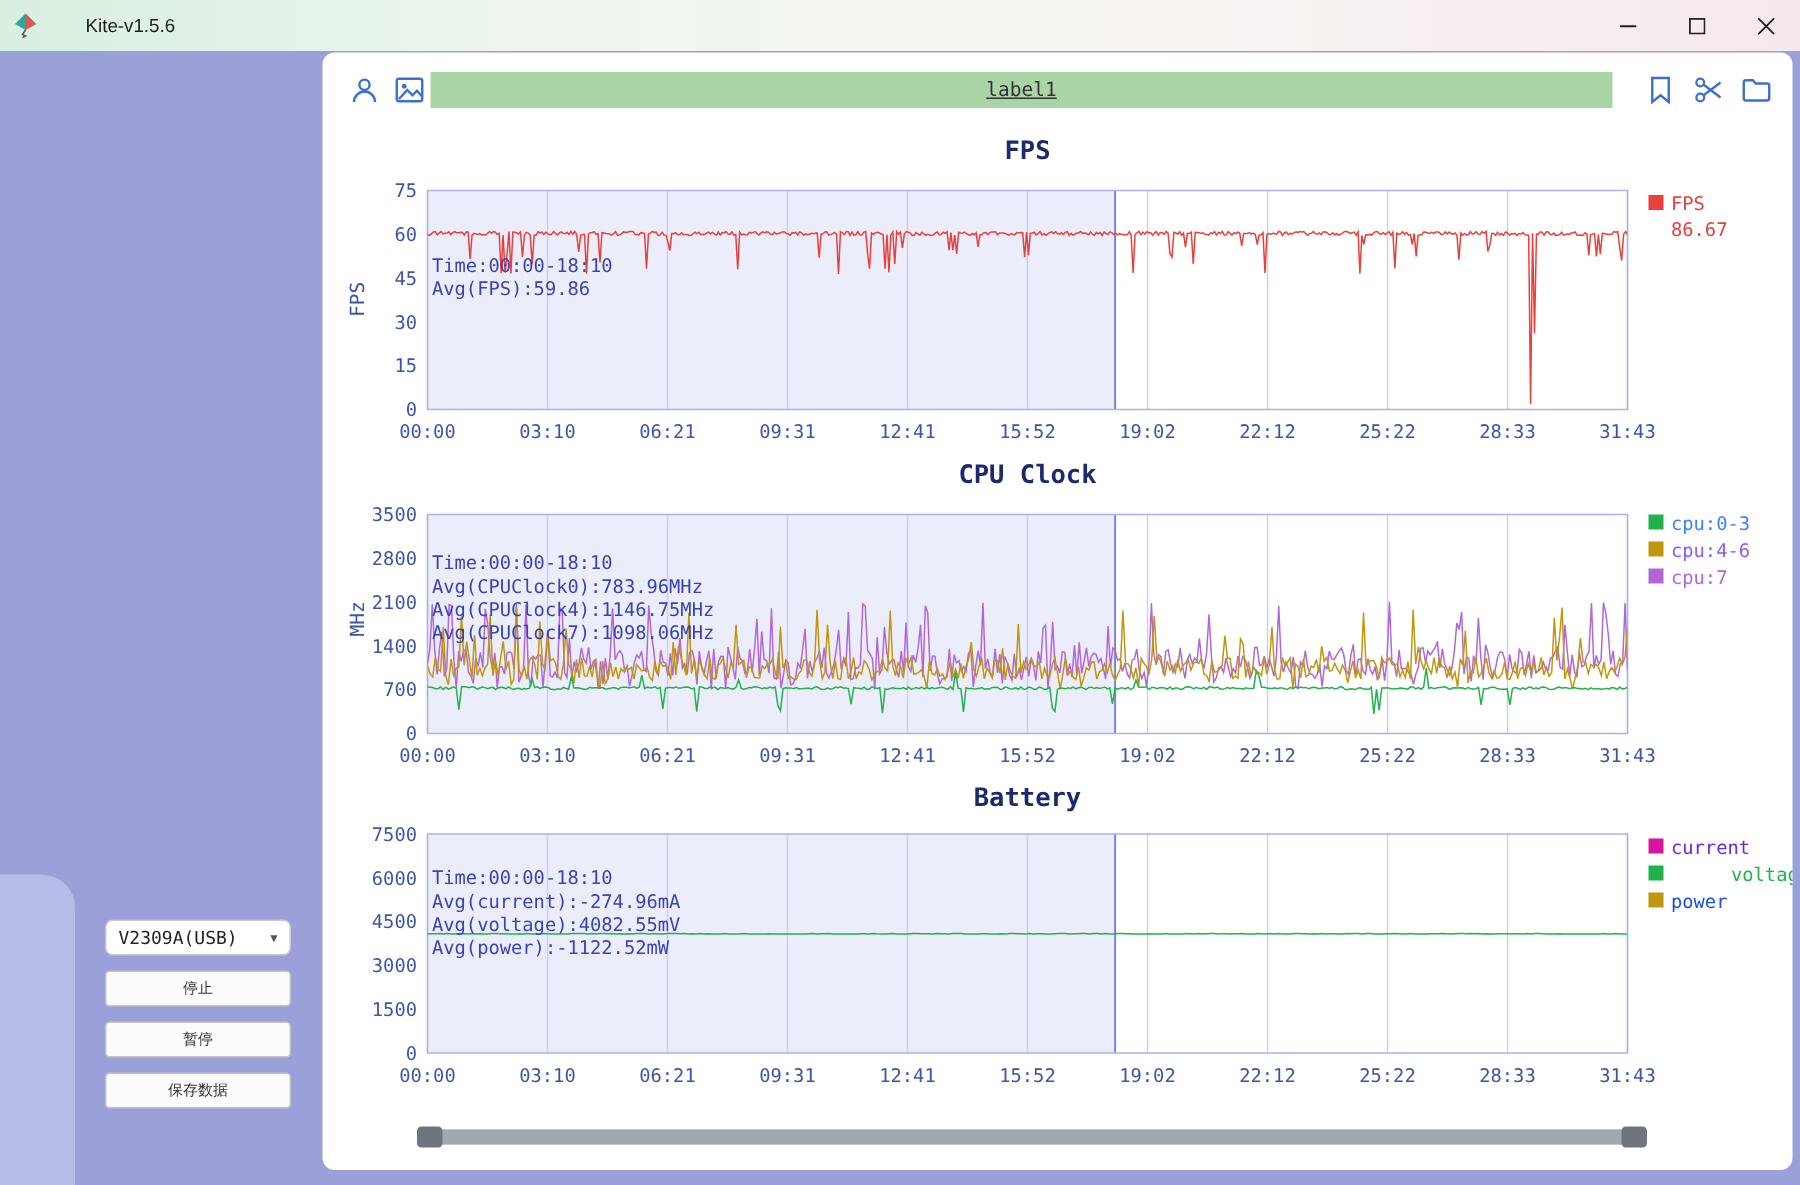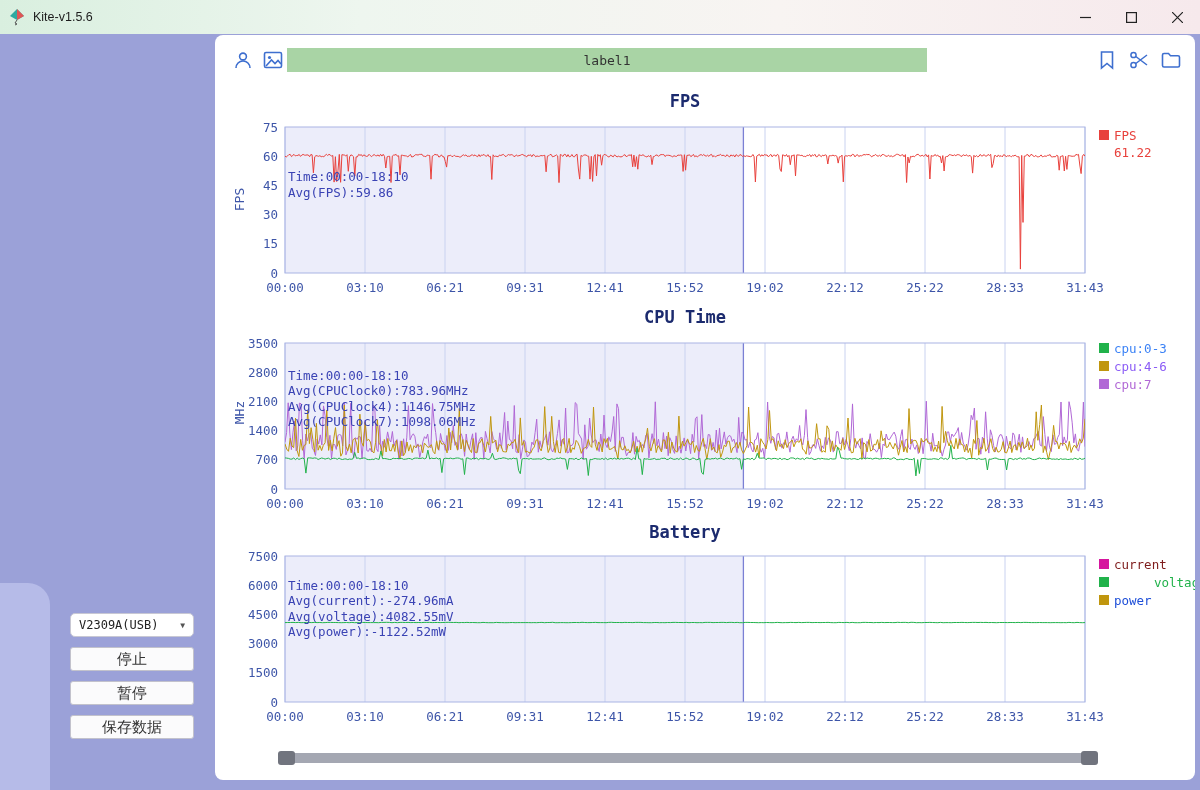--- a/index.html
+++ b/index.html
@@ -2,51 +2,51 @@
 <html><head>
 <meta charset="utf-8">
 <style>
   * { margin:0; padding:0; box-sizing:border-box; }
   html,body { width:1200px; height:790px; overflow:hidden; }
   body { position:relative; font-family:"Liberation Sans", sans-serif; background:#9ba1d8; }
 
   
   .titlebar { position:absolute; left:0; top:0; width:1200px; height:34px;
     background:linear-gradient(90deg,#d9efdf 0%,#eef6ef 30%,#f8f4f2 65%,#f6e9ec 100%);
-    display:flex; align-items:center; z-index:30; }
+    display:flex; align-items:center; z-index:30;gap:24px; }
   .app-icon { width:18px; height:18px; margin-left:8px; }
   .app-title { margin-left:7px; font-size:12.5px; color:#1c1c1c; }
   .win-controls { margin-left:auto; display:flex; height:34px; }
   .win-btn { width:46px; height:34px; display:flex; align-items:center; justify-content:center; cursor:default; }
 
   
   .app { position:absolute; left:0; top:34px; width:1200px; height:756px; background:#9ba1d8; }
 
   
   .dock { position:absolute; left:0; top:549px; width:50px; height:207px;
     background:#b6bbe8; border-radius:0 22px 0 0; }
 
   
   .controls { position:absolute; left:70px; top:579px; width:124px; }
   .select { width:124px; height:24px; background:#ffffff; border:1px solid #c8c8d4; border-radius:5px;
     display:flex; align-items:center; padding:0 8px; font-size:12px; color:#222;
     font-family:"DejaVu Sans Mono", monospace; }
   .select .chev { margin-left:auto; font-size:8px; color:#555; }
   .ctl-btn { width:124px; height:24px; margin-top:10px; background:#fbfbfc; border:1px solid #c2c2cc;
-    border-radius:3px; font-size:15px; color:#333; display:flex; align-items:center; justify-content:center; }
+    border-radius:3px; font-size:10px; color:#333; display:flex; align-items:center; justify-content:center; }
 
   
   .card { position:absolute; left:215px; top:1px; width:980px; height:745px;
     background:#ffffff; border-radius:8px; overflow:hidden; }
 
   
   .tb-icon { position:absolute; top:15px; width:20px; height:20px; }
-  .label-bar { position:absolute; left:72px; top:13px; width:640px; height:24px;
+  .label-bar { position:absolute; left:72px; top:13px; width:788px; height:24px;
     background:#a9d4a5; display:flex; align-items:center; justify-content:center;
-    font-family:"DejaVu Sans Mono", monospace; font-size:13px; color:#333; }
+    font-family:"DejaVu Sans Mono", monospace; font-size:13px; color:#333;text-decoration:underline; }
 
   
   .chart-title { position:absolute; left:30px; width:880px; text-align:center;
     font-family:"DejaVu Sans Mono", monospace; font-size:17px; font-weight:600; color:#1b2a6e; }
   .ylabel { position:absolute; left:2px; width:44px; text-align:center;
     font-family:"DejaVu Sans Mono", monospace; font-size:13px; color:#3d55a8;
     transform:rotate(-90deg); }
   .plot { position:absolute; left:10px; }
   .plot svg { display:block; overflow:visible; }
   .legend { position:absolute; left:884px; width:94px; font-family:"DejaVu Sans Mono", monospace; font-size:12.5px; }
@@ -177,26 +177,26 @@
             <polyline points="60.0,33.2 61.3,33.9 62.6,32.9 63.9,31.6 65.2,31.4 66.5,33.6 67.8,32.4 69.0,31.4 70.3,32.9 71.6,32.5 72.9,32.4 74.2,31.5 75.5,33.4 76.8,32.1 78.1,31.4 79.4,32.1 80.7,32.2 82.0,31.9 83.3,32.0 84.6,33.7 85.8,31.5 87.1,31.8 88.4,49.8 89.7,33.8 91.0,32.6 92.3,32.9 93.6,33.3 94.9,32.7 96.2,33.7 97.5,33.4 98.8,33.7 100.1,32.5 101.4,31.3 102.6,32.5 103.9,31.4 105.2,31.8 106.5,33.2 107.8,32.5 109.1,59.1 110.4,33.7 111.7,58.6 113.0,47.3 114.3,31.4 115.6,59.3 116.9,31.7 118.2,31.9 119.5,32.1 120.7,33.0 122.0,31.7 123.3,48.3 124.6,33.8 125.9,31.9 127.2,32.4 128.5,33.7 129.8,53.1 131.1,33.9 132.4,33.9 133.7,31.4 135.0,32.4 136.3,31.6 137.5,33.4 138.8,31.8 140.1,32.7 141.4,33.4 142.7,33.2 144.0,31.3 145.3,32.6 146.6,33.7 147.9,32.3 149.2,31.6 150.5,32.6 151.8,32.8 153.1,31.9 154.3,33.3 155.6,31.3 156.9,33.1 158.2,31.3 159.5,33.4 160.8,45.0 162.1,33.8 163.4,33.4 164.7,33.3 166.0,59.5 167.3,33.1 168.6,32.1 169.9,32.0 171.1,31.4 172.4,33.2 173.7,32.8 175.0,51.9 176.3,32.1 177.6,32.3 178.9,32.7 180.2,32.8 181.5,33.0 182.8,33.8 184.1,32.8 185.4,31.4 186.7,34.0 187.9,33.7 189.2,33.0 190.5,31.6 191.8,31.8 193.1,32.0 194.4,31.4 195.7,31.4 197.0,31.3 198.3,33.2 199.6,33.3 200.9,33.7 202.2,32.1 203.5,32.4 204.7,32.5 206.0,56.2 207.3,33.2 208.6,32.5 209.9,31.3 211.2,31.9 212.5,31.7 213.8,34.0 215.1,33.6 216.4,31.8 217.7,33.7 219.0,33.9 220.3,38.5 221.6,44.1 222.8,32.7 224.1,32.8 225.4,32.1 226.7,33.4 228.0,33.5 229.3,32.2 230.6,33.3 231.9,33.4 233.2,33.4 234.5,34.0 235.8,33.9 237.1,32.7 238.4,31.8 239.6,32.7 240.9,31.9 242.2,33.4 243.5,33.2 244.8,33.3 246.1,32.3 247.4,31.7 248.7,33.0 250.0,31.8 251.3,33.1 252.6,33.7 253.9,31.6 255.2,33.6 256.4,32.0 257.7,32.3 259.0,31.4 260.3,32.9 261.6,33.3 262.9,31.6 264.2,33.8 265.5,33.4 266.8,56.5 268.1,31.8 269.4,33.6 270.7,33.1 272.0,33.5 273.2,33.7 274.5,32.0 275.8,32.5 277.1,31.9 278.4,31.4 279.7,32.8 281.0,33.7 282.3,32.3 283.6,31.5 284.9,32.2 286.2,31.6 287.5,32.0 288.8,33.2 290.0,33.5 291.3,31.9 292.6,33.0 293.9,32.7 295.2,32.4 296.5,31.6 297.8,31.5 299.1,32.5 300.4,32.9 301.7,33.9 303.0,32.1 304.3,32.4 305.6,31.8 306.8,33.7 308.1,31.6 309.4,32.2 310.7,33.8 312.0,32.9 313.3,33.4 314.6,33.2 315.9,32.5 317.2,32.8 318.5,32.5 319.8,32.3 321.1,48.8 322.4,33.1 323.7,32.8 324.9,31.6 326.2,31.5 327.5,33.8 328.8,33.4 330.1,32.8 331.4,31.9 332.7,33.0 334.0,59.6 335.3,31.5 336.6,32.2 337.9,33.4 339.2,31.3 340.5,31.5 341.7,33.9 343.0,31.6 344.3,33.8 345.6,33.5 346.9,31.5 348.2,33.6 349.5,33.8 350.8,31.9 352.1,31.3 353.4,46.0 354.7,56.1 356.0,32.4 357.3,33.3 358.5,32.3 359.8,31.9 361.1,32.1 362.4,33.0 363.7,33.2 365.0,56.1 366.3,33.3 367.6,58.4 368.9,33.8 370.2,31.6 371.5,53.0 372.8,31.4 374.1,33.2 375.3,31.7 376.6,42.2 377.9,32.9 379.2,31.4 380.5,31.8 381.8,32.4 383.1,33.9 384.4,33.8 385.7,32.1 387.0,33.1 388.3,33.8 389.6,31.9 390.9,33.0 392.1,33.9 393.4,33.2 394.7,33.7 396.0,33.9 397.3,33.5 398.6,32.3 399.9,31.7 401.2,33.6 402.5,33.2 403.8,31.8 405.1,32.5 406.4,31.5 407.7,43.8 408.9,32.1 410.2,43.7 411.5,33.7 412.8,46.2 414.1,31.8 415.4,32.3 416.7,32.5 418.0,31.7 419.3,32.8 420.6,33.5 421.9,34.0 423.2,32.7 424.5,33.5 425.8,32.2 427.0,41.6 428.3,33.6 429.6,33.3 430.9,32.1 432.2,32.0 433.5,33.4 434.8,32.1 436.1,31.6 437.4,31.6 438.7,31.5 440.0,33.5 441.3,32.4 442.6,32.3 443.8,32.3 445.1,32.6 446.4,33.2 447.7,33.8 449.0,32.7 450.3,33.3 451.6,33.4 452.9,32.0 454.2,32.3 455.5,32.0 456.8,32.1 458.1,48.4 459.4,31.7 460.6,47.2 461.9,32.4 463.2,32.3 464.5,31.8 465.8,33.6 467.1,32.8 468.4,31.4 469.7,33.7 471.0,32.8 472.3,33.8 473.6,32.9 474.9,32.0 476.2,31.6 477.4,32.6 478.7,31.5 480.0,32.7 481.3,33.1 482.6,32.2 483.9,33.4 485.2,31.9 486.5,31.4 487.8,33.8 489.1,32.6 490.4,33.9 491.7,33.0 493.0,32.3 494.2,32.3 495.5,31.3 496.8,32.7 498.1,32.2 499.4,32.8 500.7,33.5 502.0,31.7 503.3,33.1 504.6,33.9 505.9,31.9 507.2,32.9 508.5,32.0 509.8,34.0 511.1,31.6 512.3,32.6 513.6,33.3 514.9,31.6 516.2,32.1 517.5,33.4 518.8,32.5 520.1,33.6 521.4,32.8 522.7,33.1 524.0,33.3 525.3,33.7 526.6,33.4 527.9,31.5 529.1,33.7 530.4,59.0 531.7,33.2 533.0,32.3 534.3,31.3 535.6,33.4 536.9,31.7 538.2,33.1 539.5,31.5 540.8,32.1 542.1,32.0 543.4,33.9 544.7,32.3 545.9,31.4 547.2,33.8 548.5,32.1 549.8,32.2 551.1,33.3 552.4,31.3 553.7,32.4 555.0,46.0 556.3,48.5 557.6,31.8 558.9,32.3 560.2,33.2 561.5,31.5 562.7,33.9 564.0,32.4 565.3,41.7 566.6,32.6 567.9,32.7 569.2,31.8 570.5,53.0 571.8,31.9 573.1,32.0 574.4,32.1 575.7,32.6 577.0,32.2 578.3,33.4 579.5,33.3 580.8,33.7 582.1,32.2 583.4,32.6 584.7,31.5 586.0,33.7 587.3,31.8 588.6,32.7 589.9,31.3 591.2,33.8 592.5,33.6 593.8,31.5 595.1,32.6 596.3,33.7 597.6,32.1 598.9,32.8 600.2,31.8 601.5,32.4 602.8,41.0 604.1,32.8 605.4,32.7 606.7,32.7 608.0,32.1 609.3,32.9 610.6,32.5 611.9,33.3 613.2,40.1 614.4,33.8 615.7,33.7 617.0,32.1 618.3,58.9 619.6,33.3 620.9,32.7 622.2,33.2 623.5,32.5 624.8,32.8 626.1,33.1 627.4,31.3 628.7,31.6 630.0,33.9 631.2,32.3 632.5,31.7 633.8,33.5 635.1,32.6 636.4,32.9 637.7,32.2 639.0,31.5 640.3,31.9 641.6,31.4 642.9,31.7 644.2,31.4 645.5,32.8 646.8,33.8 648.0,32.7 649.3,32.5 650.6,31.4 651.9,32.8 653.2,33.2 654.5,32.3 655.8,33.4 657.1,31.6 658.4,31.5 659.7,32.3 661.0,33.3 662.3,33.2 663.6,32.2 664.8,33.6 666.1,32.7 667.4,33.7 668.7,33.2 670.0,32.5 671.3,31.4 672.6,31.3 673.9,31.8 675.2,32.8 676.5,32.1 677.8,31.7 679.1,33.8 680.4,31.6 681.6,59.5 682.9,34.0 684.2,39.9 685.5,33.4 686.8,33.8 688.1,33.1 689.4,33.8 690.7,32.4 692.0,31.5 693.3,31.3 694.6,32.8 695.9,33.1 697.2,32.1 698.4,33.3 699.7,32.5 701.0,31.4 702.3,33.9 703.6,31.9 704.9,56.0 706.2,32.5 707.5,33.1 708.8,33.0 710.1,31.4 711.4,33.1 712.7,32.0 714.0,33.8 715.3,33.4 716.5,40.0 717.8,32.6 719.1,48.0 720.4,33.9 721.7,33.5 723.0,33.3 724.3,31.6 725.6,31.8 726.9,32.3 728.2,32.6 729.5,31.8 730.8,32.7 732.1,31.7 733.3,31.7 734.6,31.9 735.9,33.4 737.2,33.1 738.5,31.6 739.8,33.0 741.1,31.7 742.4,32.7 743.7,33.1 745.0,32.3 746.3,33.9 747.6,50.1 748.9,32.3 750.1,33.8 751.4,32.6 752.7,33.8 754.0,33.2 755.3,31.4 756.6,33.1 757.9,32.6 759.2,31.6 760.5,33.2 761.8,33.0 763.1,31.4 764.4,32.5 765.7,31.3 766.9,44.6 768.2,40.6 769.5,32.6 770.8,32.6 772.1,33.9 773.4,31.9 774.7,33.6 776.0,32.6 777.3,33.9 778.6,31.7 779.9,32.1 781.2,33.8 782.5,32.8 783.7,33.0 785.0,32.6 786.3,33.9 787.6,32.7 788.9,33.0 790.2,32.0 791.5,33.4 792.8,33.8 794.1,33.8 795.4,146.1 796.7,32.4 798.0,99.4 799.3,33.1 800.5,33.2 801.8,31.5 803.1,31.9 804.4,33.8 805.7,31.7 807.0,31.5 808.3,33.2 809.6,33.5 810.9,32.4 812.2,33.9 813.5,33.8 814.8,33.4 816.1,31.9 817.4,33.8 818.6,33.5 819.9,32.9 821.2,33.4 822.5,32.4 823.8,32.3 825.1,31.6 826.4,33.9 827.7,33.9 829.0,33.6 830.3,33.9 831.6,32.3 832.9,32.9 834.2,47.2 835.4,33.5 836.7,33.2 838.0,32.7 839.3,48.0 840.6,33.3 841.9,46.4 843.2,32.6 844.5,32.7 845.8,33.0 847.1,33.3 848.4,33.2 849.7,33.2 851.0,31.3 852.2,32.0 853.5,31.4 854.8,42.0 856.1,50.6 857.4,33.2 858.7,31.4 860.0,33.3" fill="none" stroke="#e8413c" stroke-width="1" clip-path="url(#clip0)"></polyline>
             <text x="63" y="58.019999999999996" text-anchor="start" fill="#3a43b4" font-size="12.5" font-family="&quot;DejaVu Sans Mono&quot;, monospace">Time:00:00-18:10</text>
             <text x="63" y="73.52" text-anchor="start" fill="#3a43b4" font-size="12.5" font-family="&quot;DejaVu Sans Mono&quot;, monospace">Avg(FPS):59.86</text>
           </svg>
         </div>
       <div class="legend" style="top:93px;">
           <div class="lg-item">
             <span class="swatch" style="background: rgb(232, 65, 60);"></span>
             <span style="color: rgb(232, 65, 60);">FPS</span>
           </div>
-          <div class="lg-val" style="color: rgb(232, 65, 60);">61.22</div>
+          <div class="lg-val" style="color: rgb(232, 65, 60);">86.67</div>
         </div>
     </div>
 
     <div>
-      <div class="chart-title" style="top:272px;">CPU Time</div>
+      <div class="chart-title" style="top:272px;">CPU Clock</div>
       <div class="ylabel" style="top:370px;">MHz</div>
       <div class="plot" style="top:304px;">
           <svg width="900" height="174">
             <defs>
               <clipPath id="clip1">
                 <rect x="60" y="4" width="800" height="146"></rect>
               </clipPath>
             </defs>
             <rect x="60" y="4" width="458.4" height="146" fill="#8b90e0" fill-opacity="0.16"></rect>
             <line x1="60" y1="4" x2="60" y2="150" stroke="#c9d2f0" stroke-width="1"></line>
@@ -299,21 +299,21 @@
             <polyline points="60.0,155.5 62.7,154.7 65.4,155.8 68.0,155.1 70.7,155.1 73.4,155.0 76.1,155.8 78.7,156.0 81.4,154.7 84.1,155.6 86.8,156.1 89.4,155.5 92.1,155.7 94.8,155.7 97.5,155.3 100.1,156.1 102.8,154.6 105.5,154.7 108.2,155.8 110.8,155.9 113.5,155.1 116.2,155.0 118.9,154.7 121.5,155.9 124.2,155.5 126.9,155.9 129.6,155.6 132.2,155.4 134.9,156.0 137.6,154.7 140.3,154.9 142.9,155.5 145.6,155.6 148.3,155.2 151.0,155.9 153.6,154.9 156.3,156.0 159.0,155.4 161.7,155.4 164.3,155.6 167.0,154.8 169.7,155.2 172.4,155.7 175.1,155.1 177.7,154.9 180.4,154.7 183.1,155.7 185.8,155.3 188.4,155.1 191.1,155.2 193.8,154.7 196.5,155.6 199.1,155.8 201.8,156.1 204.5,155.3 207.2,155.6 209.8,155.7 212.5,154.7 215.2,154.6 217.9,155.8 220.5,154.9 223.2,155.8 225.9,156.0 228.6,154.6 231.2,154.6 233.9,156.0 236.6,155.5 239.3,155.8 241.9,155.4 244.6,155.0 247.3,155.8 250.0,155.0 252.6,154.8 255.3,155.2 258.0,155.0 260.7,155.0 263.3,155.8 266.0,155.7 268.7,155.2 271.4,154.8 274.0,155.6 276.7,155.1 279.4,154.7 282.1,155.1 284.7,154.9 287.4,154.6 290.1,154.6 292.8,156.0 295.5,155.7 298.1,154.7 300.8,155.5 303.5,155.5 306.2,155.2 308.8,154.8 311.5,155.9 314.2,155.7 316.9,155.8 319.5,155.9 322.2,155.0 324.9,156.1 327.6,154.7 330.2,155.4 332.9,155.7 335.6,155.1 338.3,155.7 340.9,154.7 343.6,155.2 346.3,155.5 349.0,154.8 351.6,155.2 354.3,155.8 357.0,155.1 359.7,155.2 362.3,155.1 365.0,155.3 367.7,155.0 370.4,155.3 373.0,155.2 375.7,156.1 378.4,155.2 381.1,155.6 383.7,155.9 386.4,154.9 389.1,155.7 391.8,154.9 394.4,155.6 397.1,155.8 399.8,154.6 402.5,155.8 405.2,154.7 407.8,155.6 410.5,156.0 413.2,155.4 415.9,156.0 418.5,154.6 421.2,155.5 423.9,155.2 426.6,155.1 429.2,155.2 431.9,155.0 434.6,154.8 437.3,154.8 439.9,155.6 442.6,155.4 445.3,155.2 448.0,155.4 450.6,155.3 453.3,155.8 456.0,156.1 458.7,154.6 461.3,155.5 464.0,155.2 466.7,155.7 469.4,155.8 472.0,154.9 474.7,155.3 477.4,154.9 480.1,154.8 482.7,154.7 485.4,156.1 488.1,156.1 490.8,155.3 493.4,155.1 496.1,155.6 498.8,155.6 501.5,155.1 504.1,155.0 506.8,155.8 509.5,154.9 512.2,155.1 514.8,154.7 517.5,155.7 520.2,156.0 522.9,155.5 525.6,155.9 528.2,154.7 530.9,155.2 533.6,155.7 536.3,155.5 538.9,155.2 541.6,156.1 544.3,154.8 547.0,154.7 549.6,155.2 552.3,155.2 555.0,155.3 557.7,155.7 560.3,155.8 563.0,155.2 565.7,155.8 568.4,155.2 571.0,156.1 573.7,155.7 576.4,155.1 579.1,155.3 581.7,155.1 584.4,155.9 587.1,154.6 589.8,155.9 592.4,155.7 595.1,156.1 597.8,154.9 600.5,155.9 603.1,155.7 605.8,154.8 608.5,155.6 611.2,155.5 613.8,155.4 616.5,155.7 619.2,155.6 621.9,155.8 624.5,155.1 627.2,156.1 629.9,155.8 632.6,154.9 635.3,156.1 637.9,155.0 640.6,154.8 643.3,155.2 646.0,155.2 648.6,154.9 651.3,155.7 654.0,155.1 656.7,155.9 659.3,155.5 662.0,155.3 664.7,155.3 667.4,155.4 670.0,156.1 672.7,155.9 675.4,154.8 678.1,154.7 680.7,155.8 683.4,155.0 686.1,155.6 688.8,155.0 691.4,154.7 694.1,155.2 696.8,156.1 699.5,155.1 702.1,154.9 704.8,155.2 707.5,155.6 710.2,155.2 712.8,156.1 715.5,155.5 718.2,155.9 720.9,154.7 723.5,155.4 726.2,156.1 728.9,155.7 731.6,155.2 734.2,155.0 736.9,156.0 739.6,155.4 742.3,154.8 744.9,155.0 747.6,155.7 750.3,155.7 753.0,155.6 755.7,155.7 758.3,154.6 761.0,155.0 763.7,155.2 766.4,154.9 769.0,155.6 771.7,155.9 774.4,155.7 777.1,155.2 779.7,156.0 782.4,155.2 785.1,155.8 787.8,155.0 790.4,156.1 793.1,154.9 795.8,155.7 798.5,154.9 801.1,155.6 803.8,155.5 806.5,156.0 809.2,155.0 811.8,154.9 814.5,155.7 817.2,155.7 819.9,156.0 822.5,154.8 825.2,154.8 827.9,155.3 830.6,155.8 833.2,155.1 835.9,155.7 838.6,155.4 841.3,155.0 843.9,155.7 846.6,155.7 849.3,155.9 852.0,155.8 854.6,155.0 857.3,155.1 860.0,156.0" fill="none" stroke="#d6159e" stroke-width="1" clip-path="url(#clip2)"></polyline>
             <text x="63" y="37.58" text-anchor="start" fill="#3a43b4" font-size="12.5" font-family="&quot;DejaVu Sans Mono&quot;, monospace">Time:00:00-18:10</text>
             <text x="63" y="53.08" text-anchor="start" fill="#3a43b4" font-size="12.5" font-family="&quot;DejaVu Sans Mono&quot;, monospace">Avg(current):-274.96mA</text>
             <text x="63" y="68.58" text-anchor="start" fill="#3a43b4" font-size="12.5" font-family="&quot;DejaVu Sans Mono&quot;, monospace">Avg(voltage):4082.55mV</text>
             <text x="63" y="84.08" text-anchor="start" fill="#3a43b4" font-size="12.5" font-family="&quot;DejaVu Sans Mono&quot;, monospace">Avg(power):-1122.52mW</text>
           </svg>
         </div>
       <div class="legend" style="top:522px;">
           <div class="lg-item">
             <span class="swatch" style="background: rgb(214, 21, 158);"></span>
-            <span style="color: #7f1d1d; text-align: right;">current</span>
+            <span style="color: #6d28d9; text-align: right;">current</span>
           </div>
           <div class="lg-item">
             <span class="swatch" style="background: rgb(33, 178, 75);"></span>
             <span style="color: rgb(33, 178, 75); margin-left: 40px;">voltage</span>
           </div>
           <div class="lg-item">
             <span class="swatch" style="background: rgb(192, 150, 14);"></span>
             <span style="color: #1d4ed8;">power</span>
           </div>
         </div>

